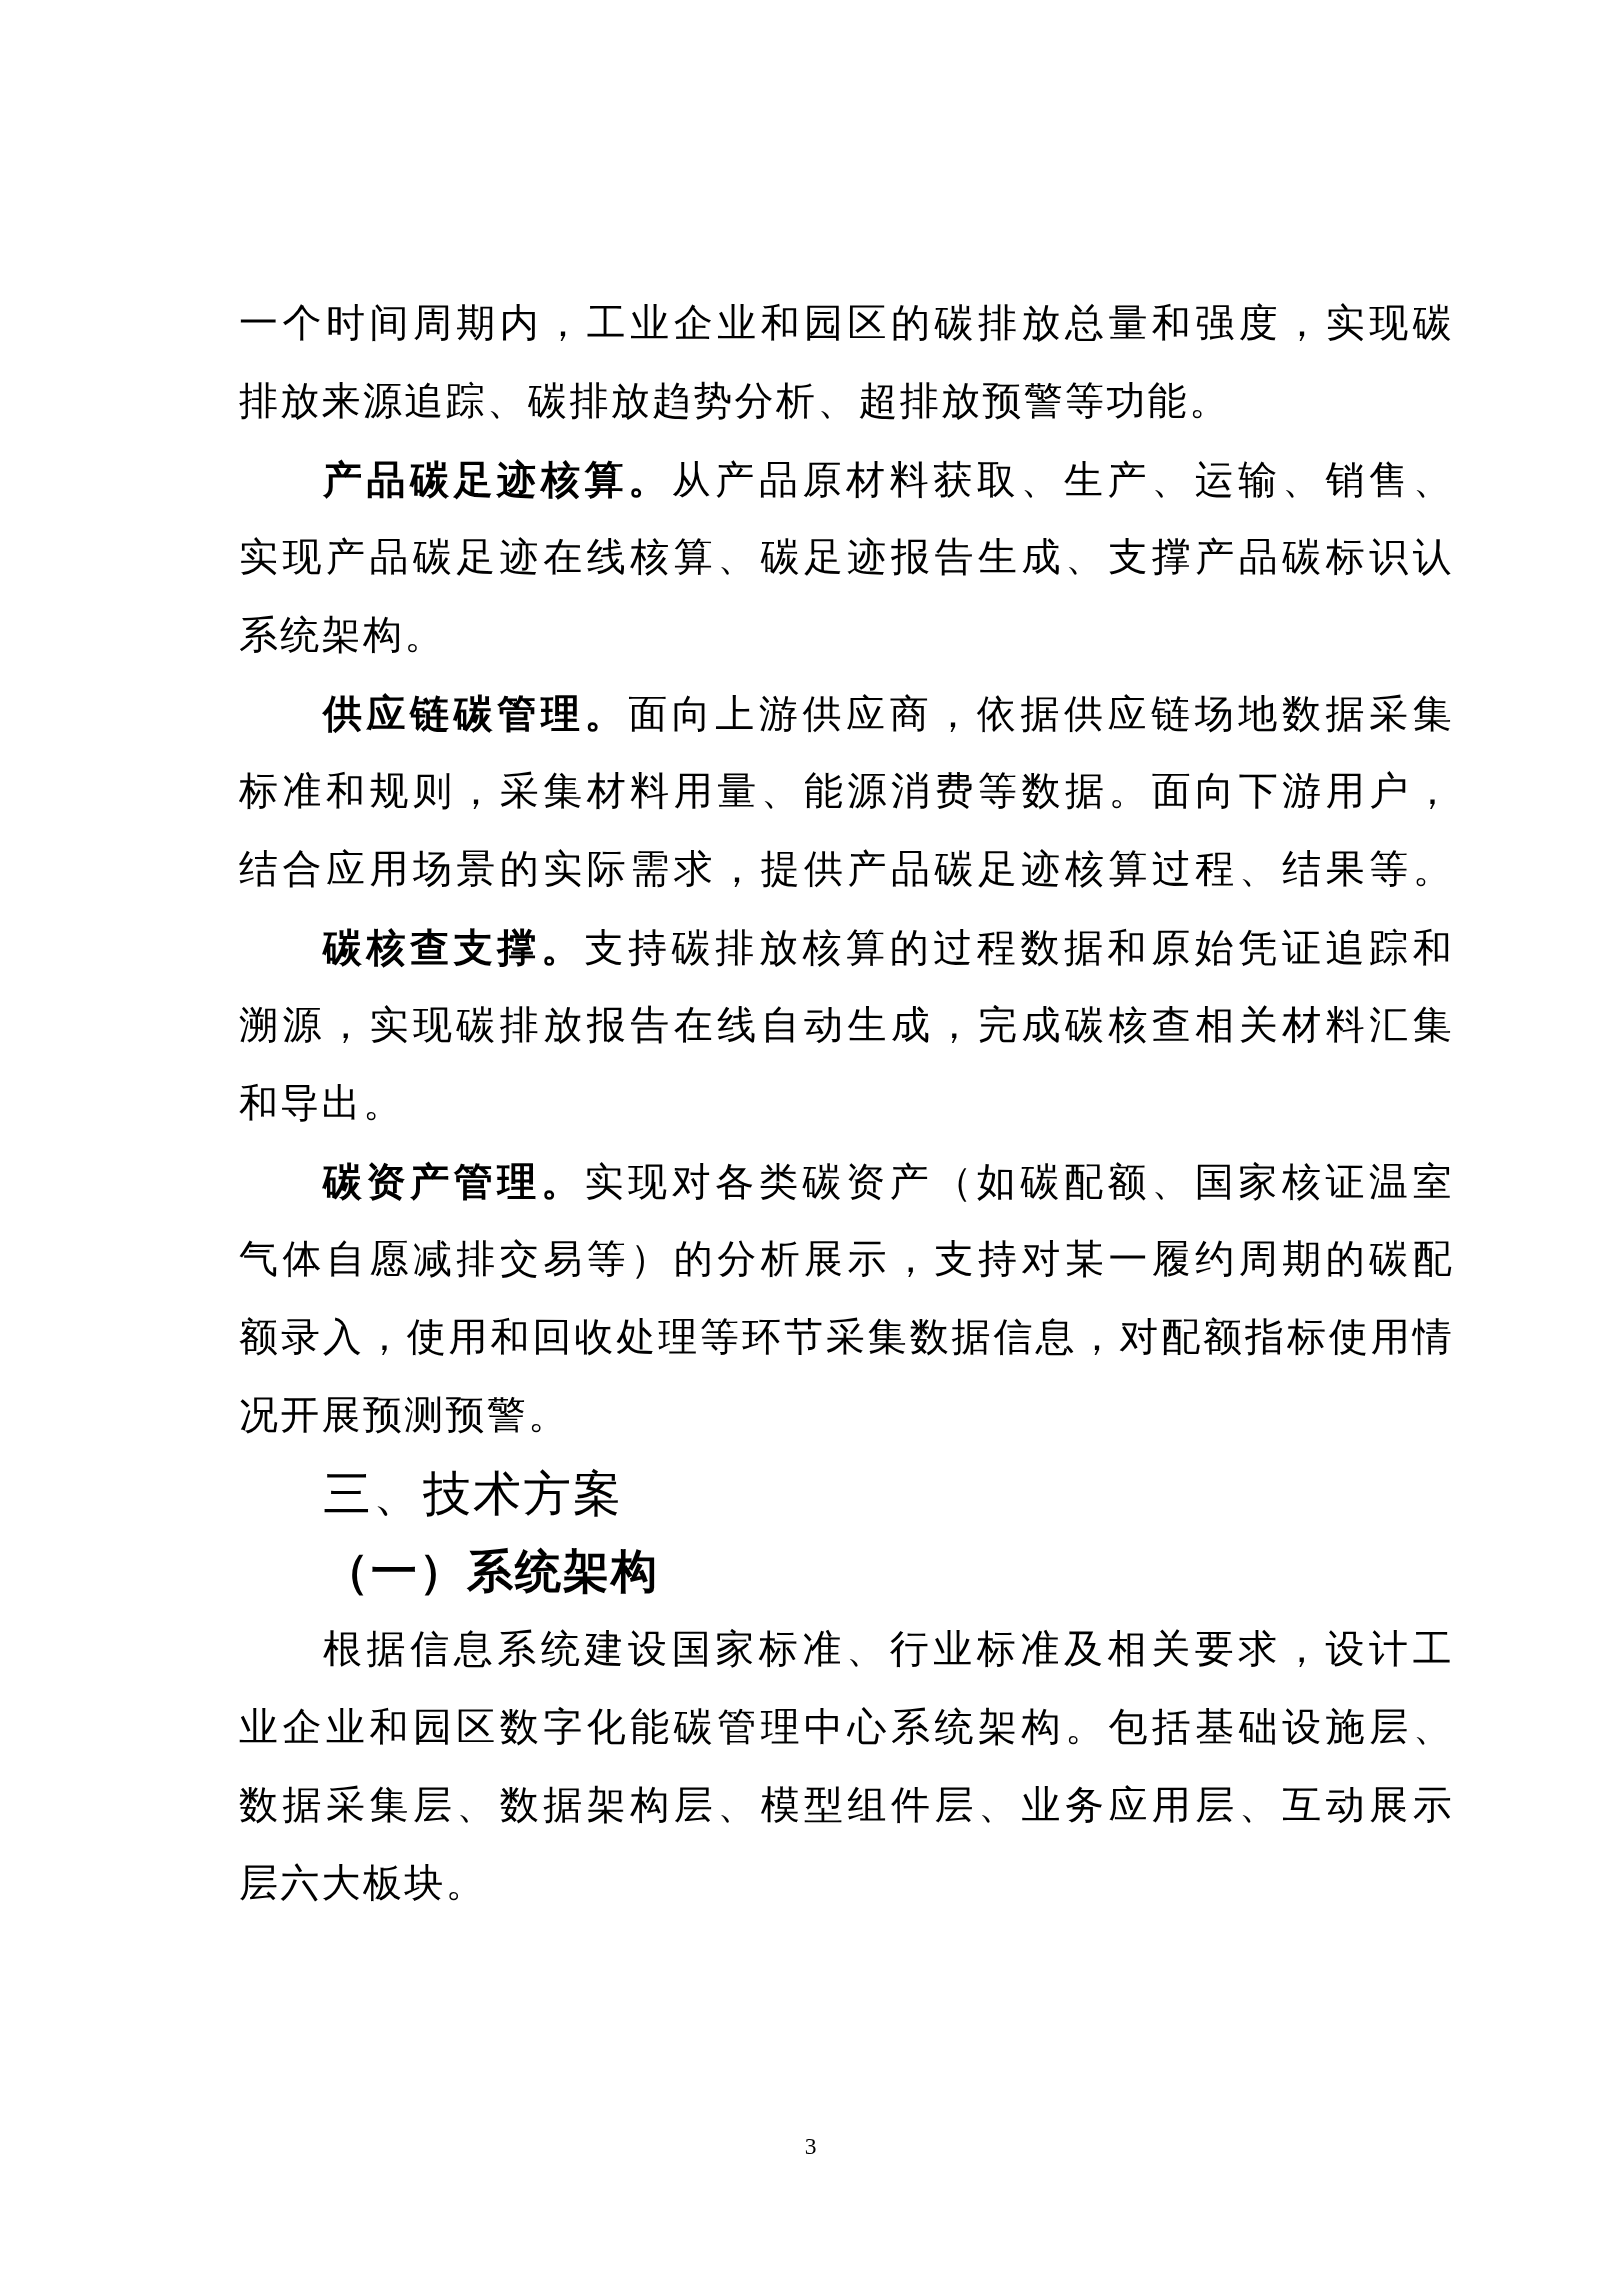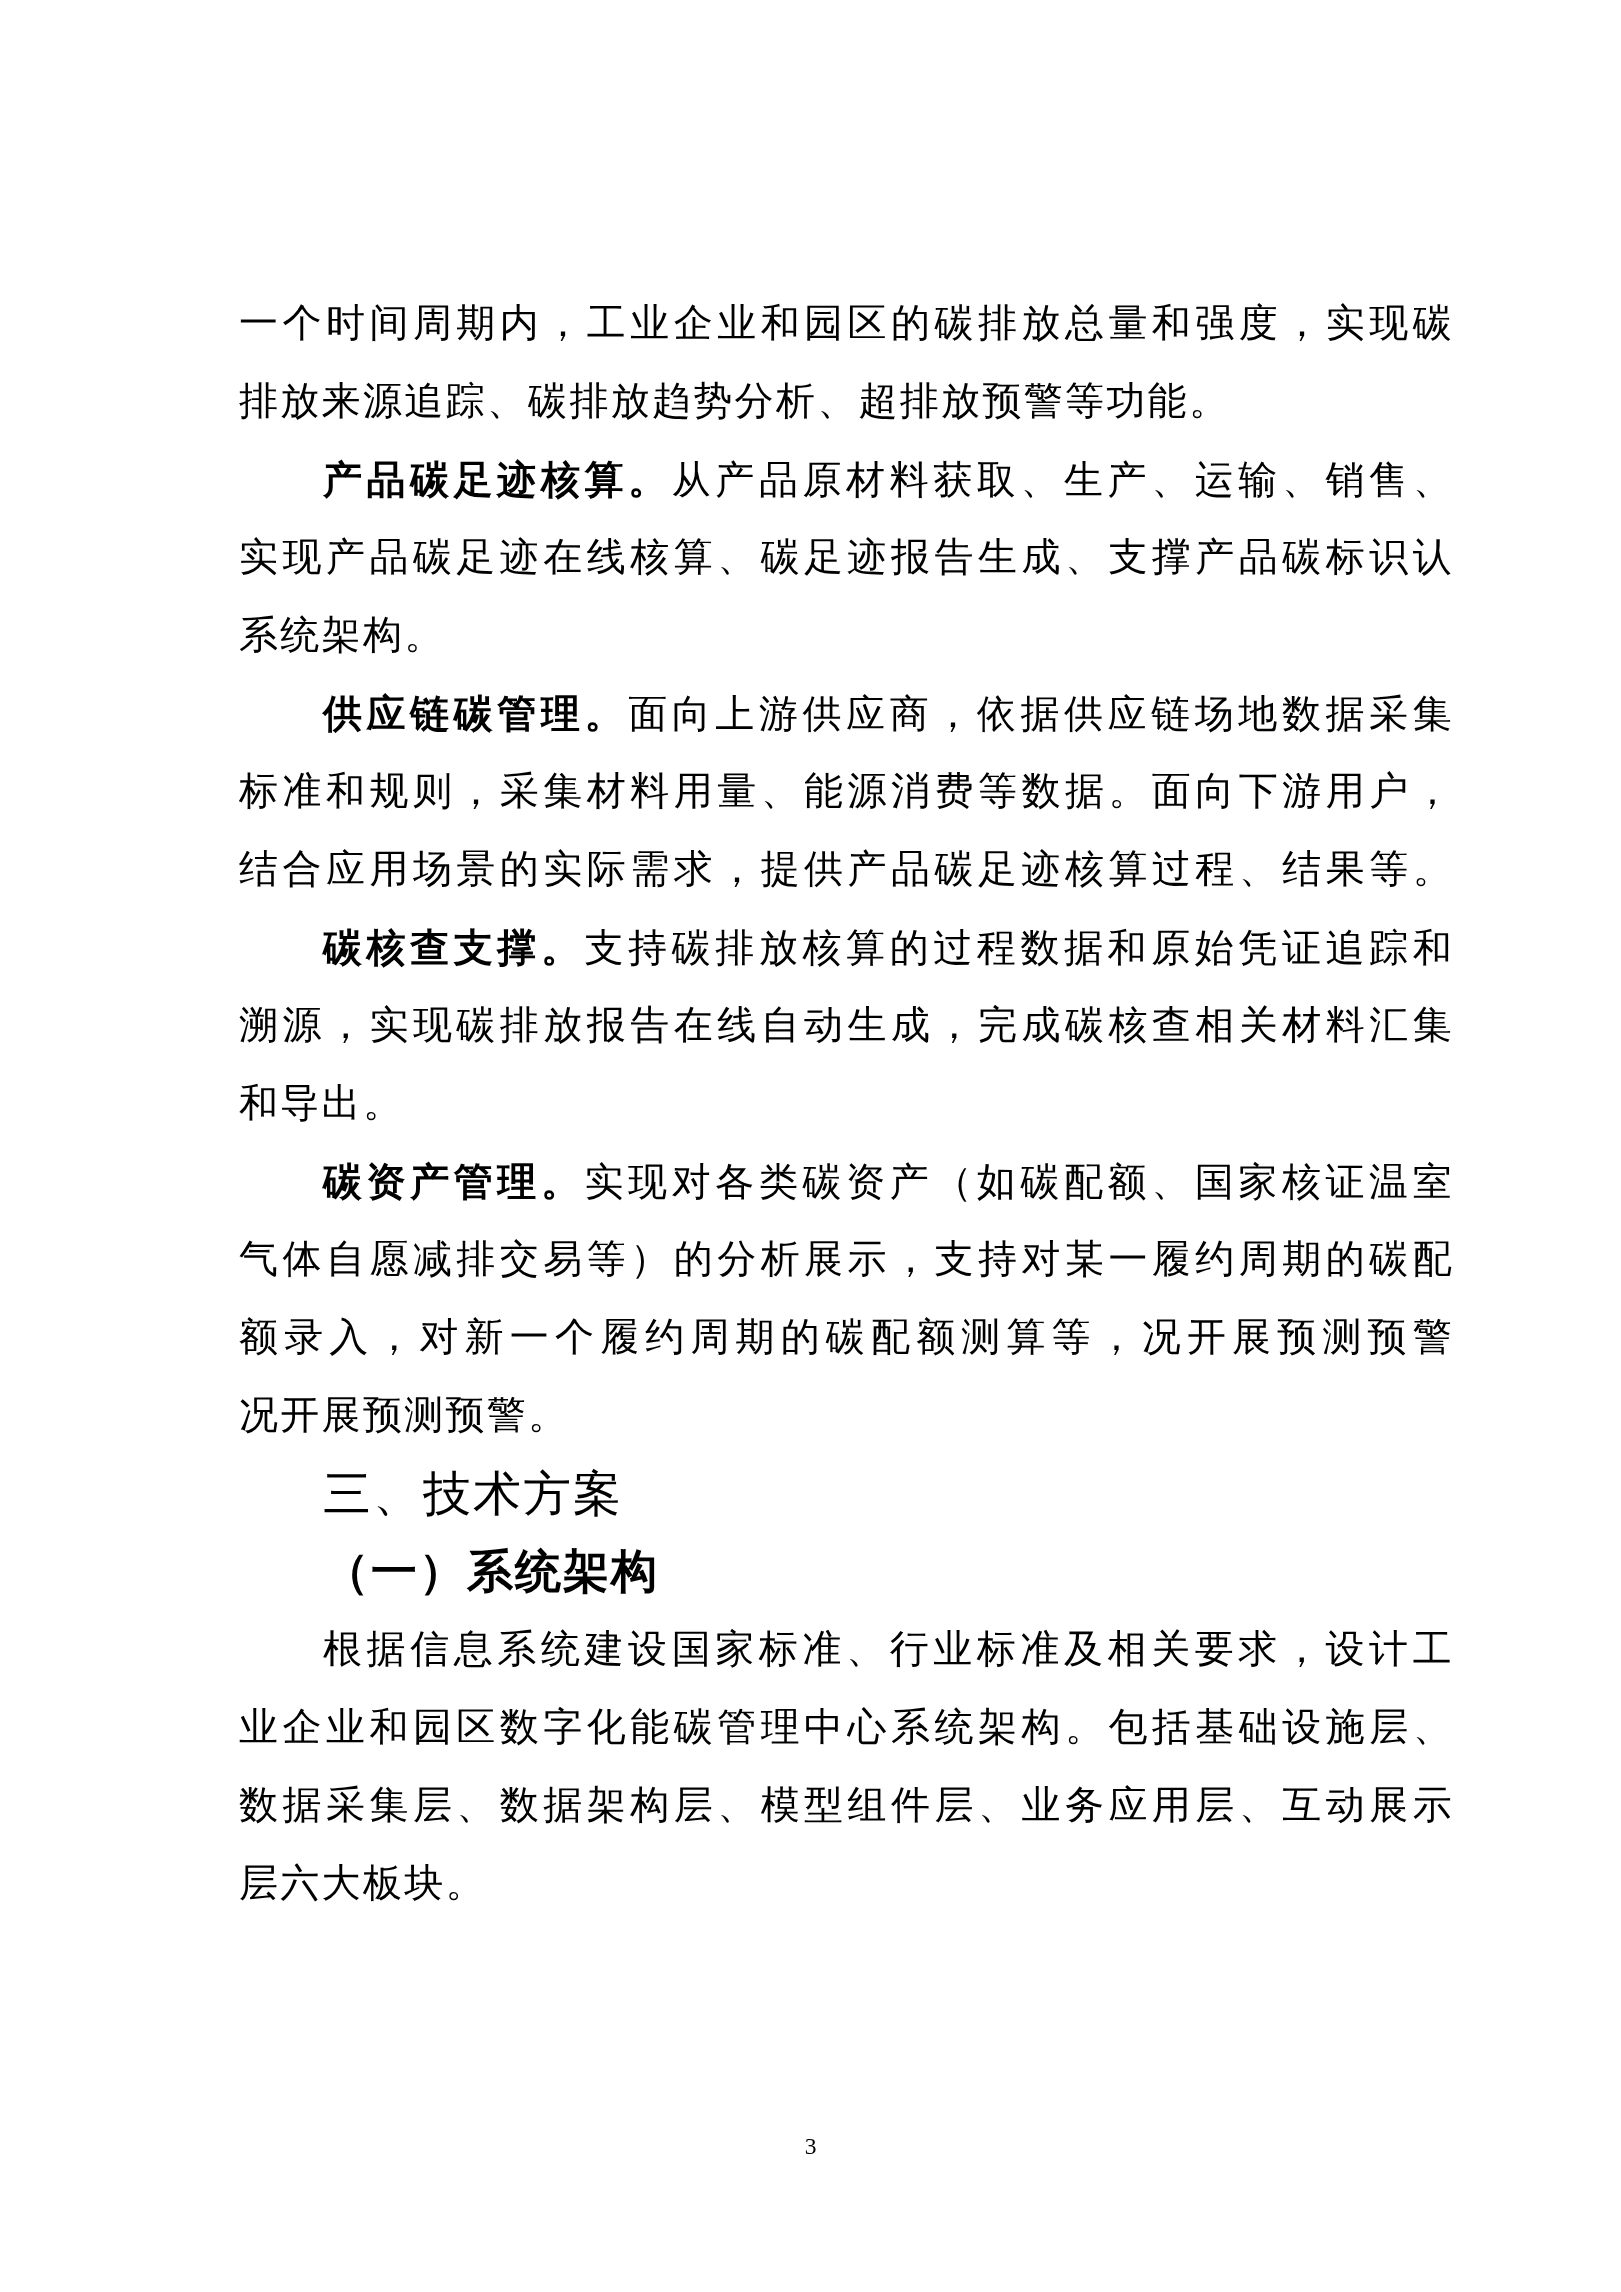--- a/index.html
+++ b/index.html
@@ -63,21 +63,21 @@
 
     <div>
       <div class="line indent"><span class="bold">碳核查支撑。</span><span>支持碳排放核算的过程数据和原始凭证追踪和</span></div>
       <div class="line">溯源，实现碳排放报告在线自动生成，完成碳核查相关材料汇集</div>
       <div class="line last">和导出。</div>
     </div>
 
     <div>
       <div class="line indent"><span class="bold">碳资产管理。</span><span>实现对各类碳资产（如碳配额、国家核证温室</span></div>
       <div class="line">气体自愿减排交易等）的分析展示，支持对某一履约周期的碳配</div>
-      <div class="line">额录入，对新一个履约周期的碳配额测算等，况开展预测预警</div>
+      <div class="line">额录入，使用和回收处理等环节采集数据信息，对配额指标使用情</div>
       <div class="line last">况开展预测预警。</div>
     </div>
 
     <div class="heading1">三、技术方案</div>
     <div class="heading2">（一）系统架构</div>
 
     <div>
       <div class="line indent">根据信息系统建设国家标准、行业标准及相关要求，设计工</div>
       <div class="line">业企业和园区数字化能碳管理中心系统架构。包括基础设施层、</div>
       <div class="line">数据采集层、数据架构层、模型组件层、业务应用层、互动展示</div>

